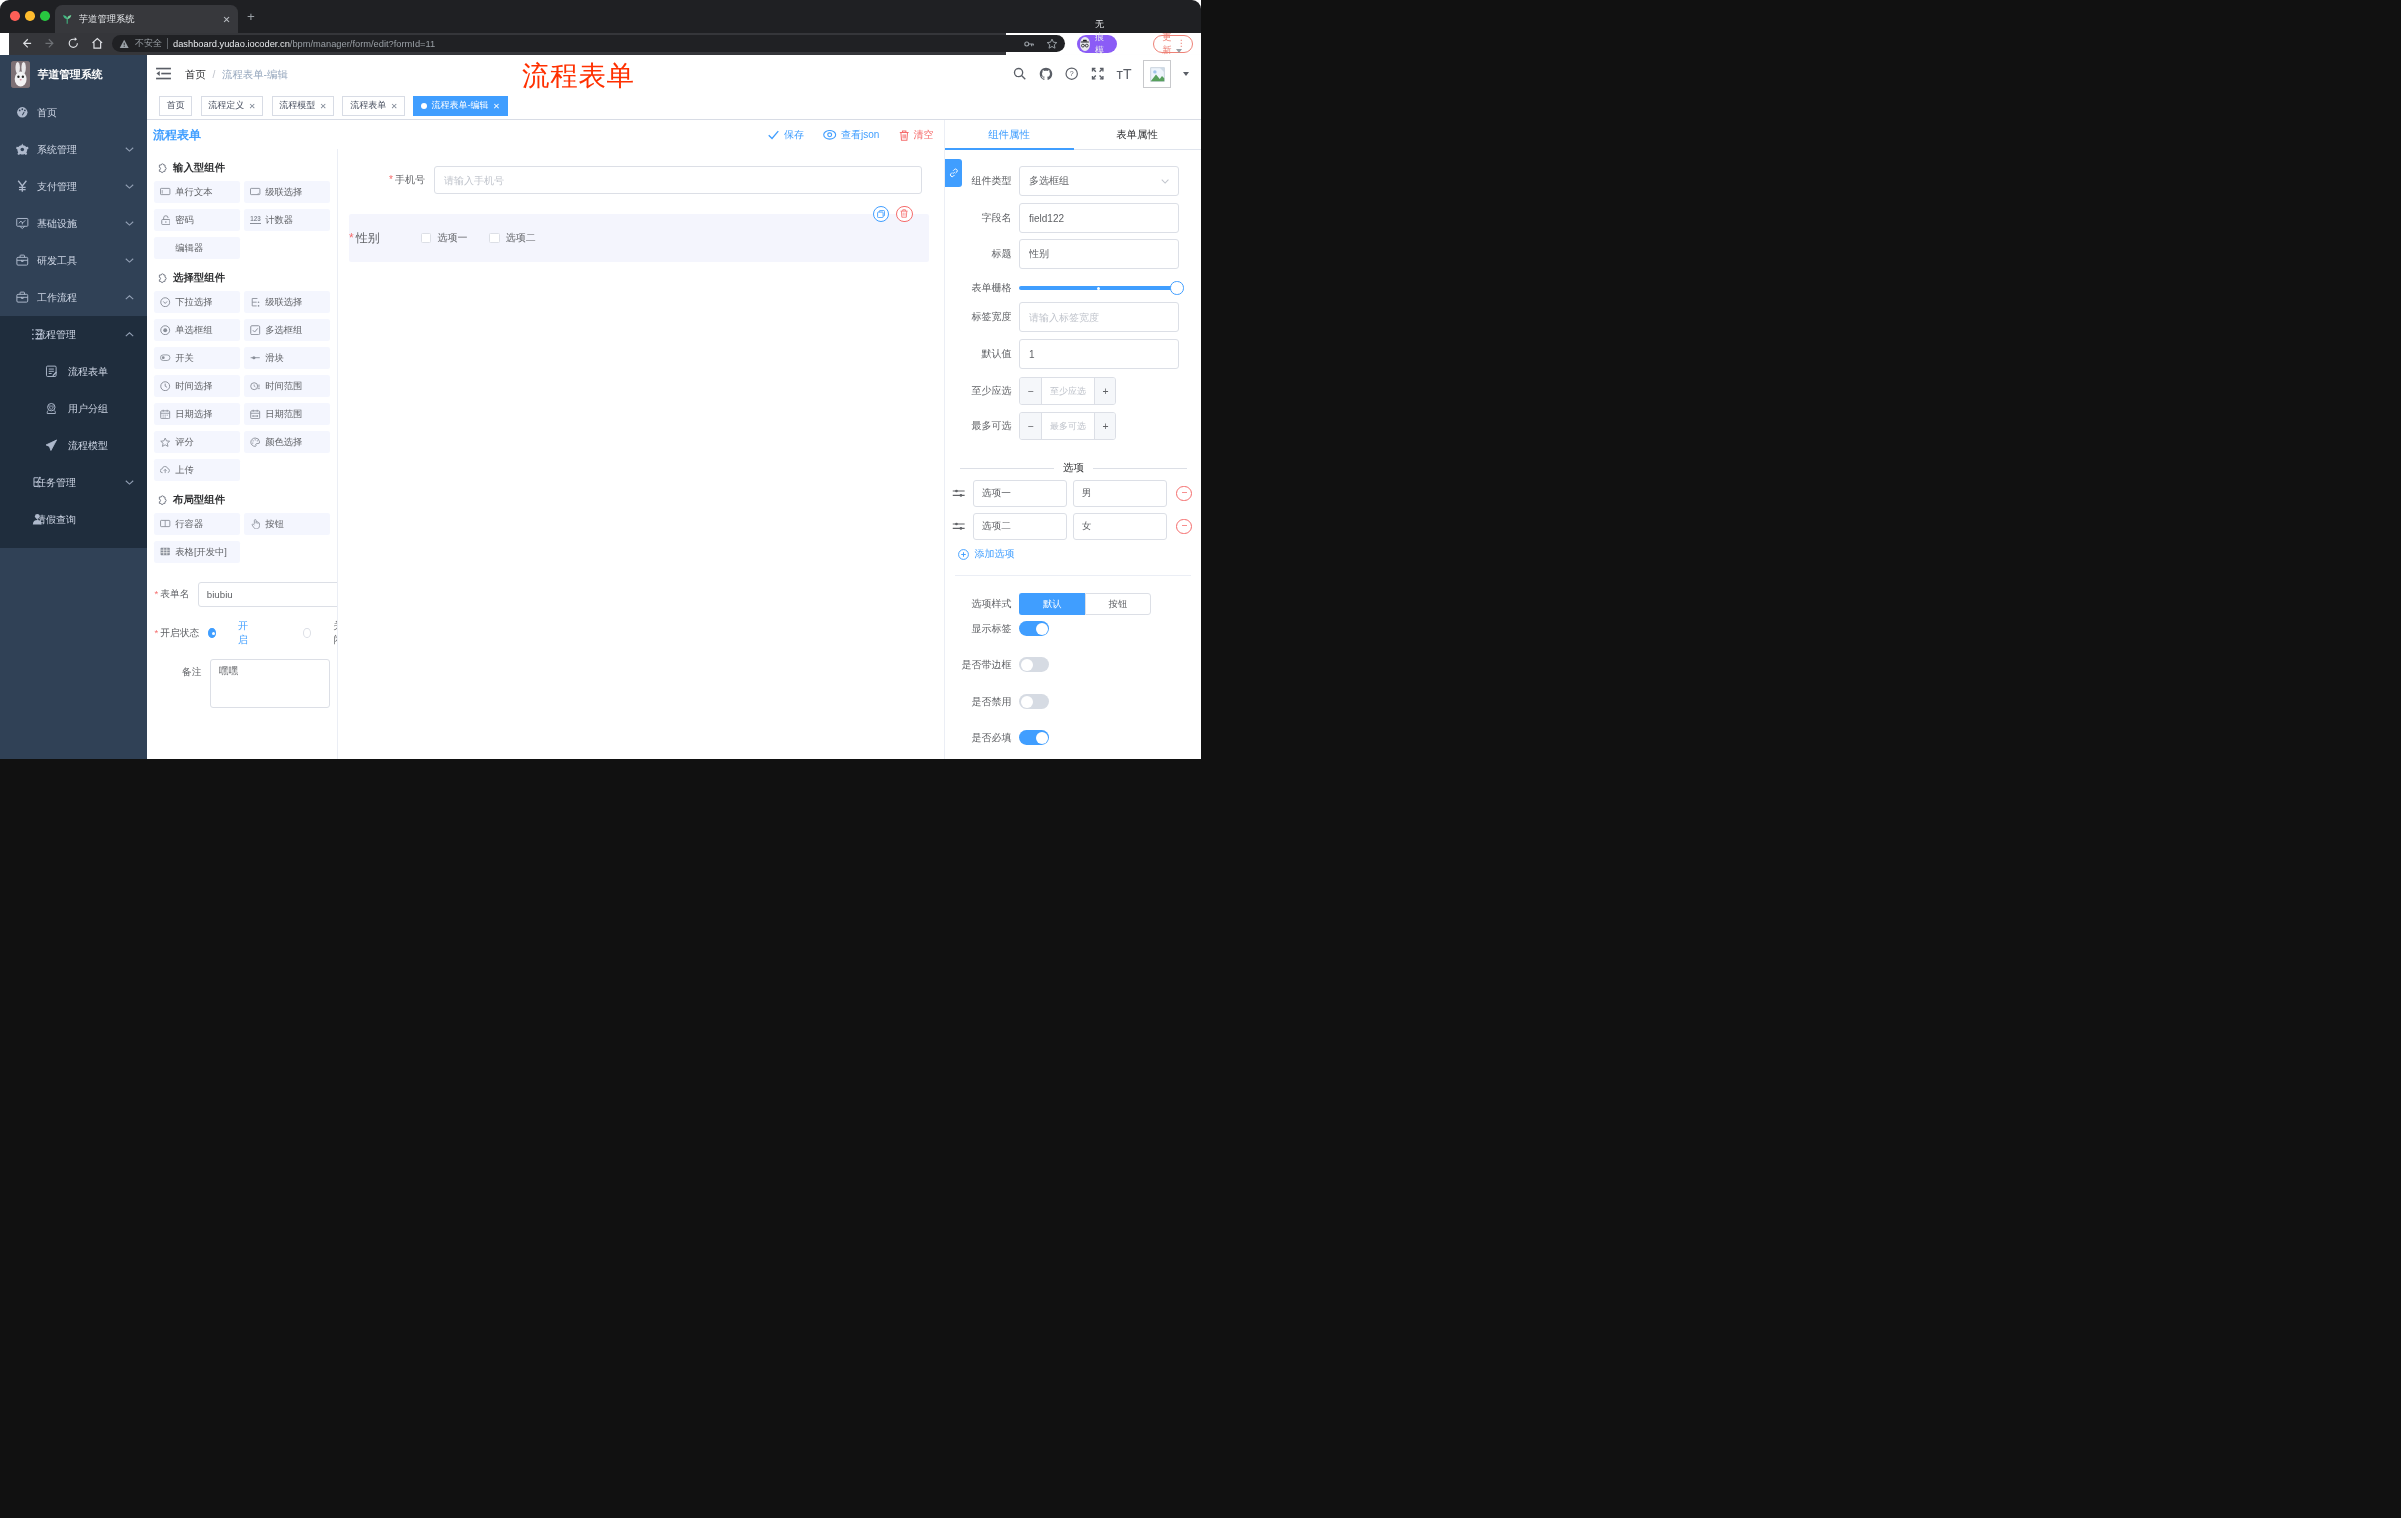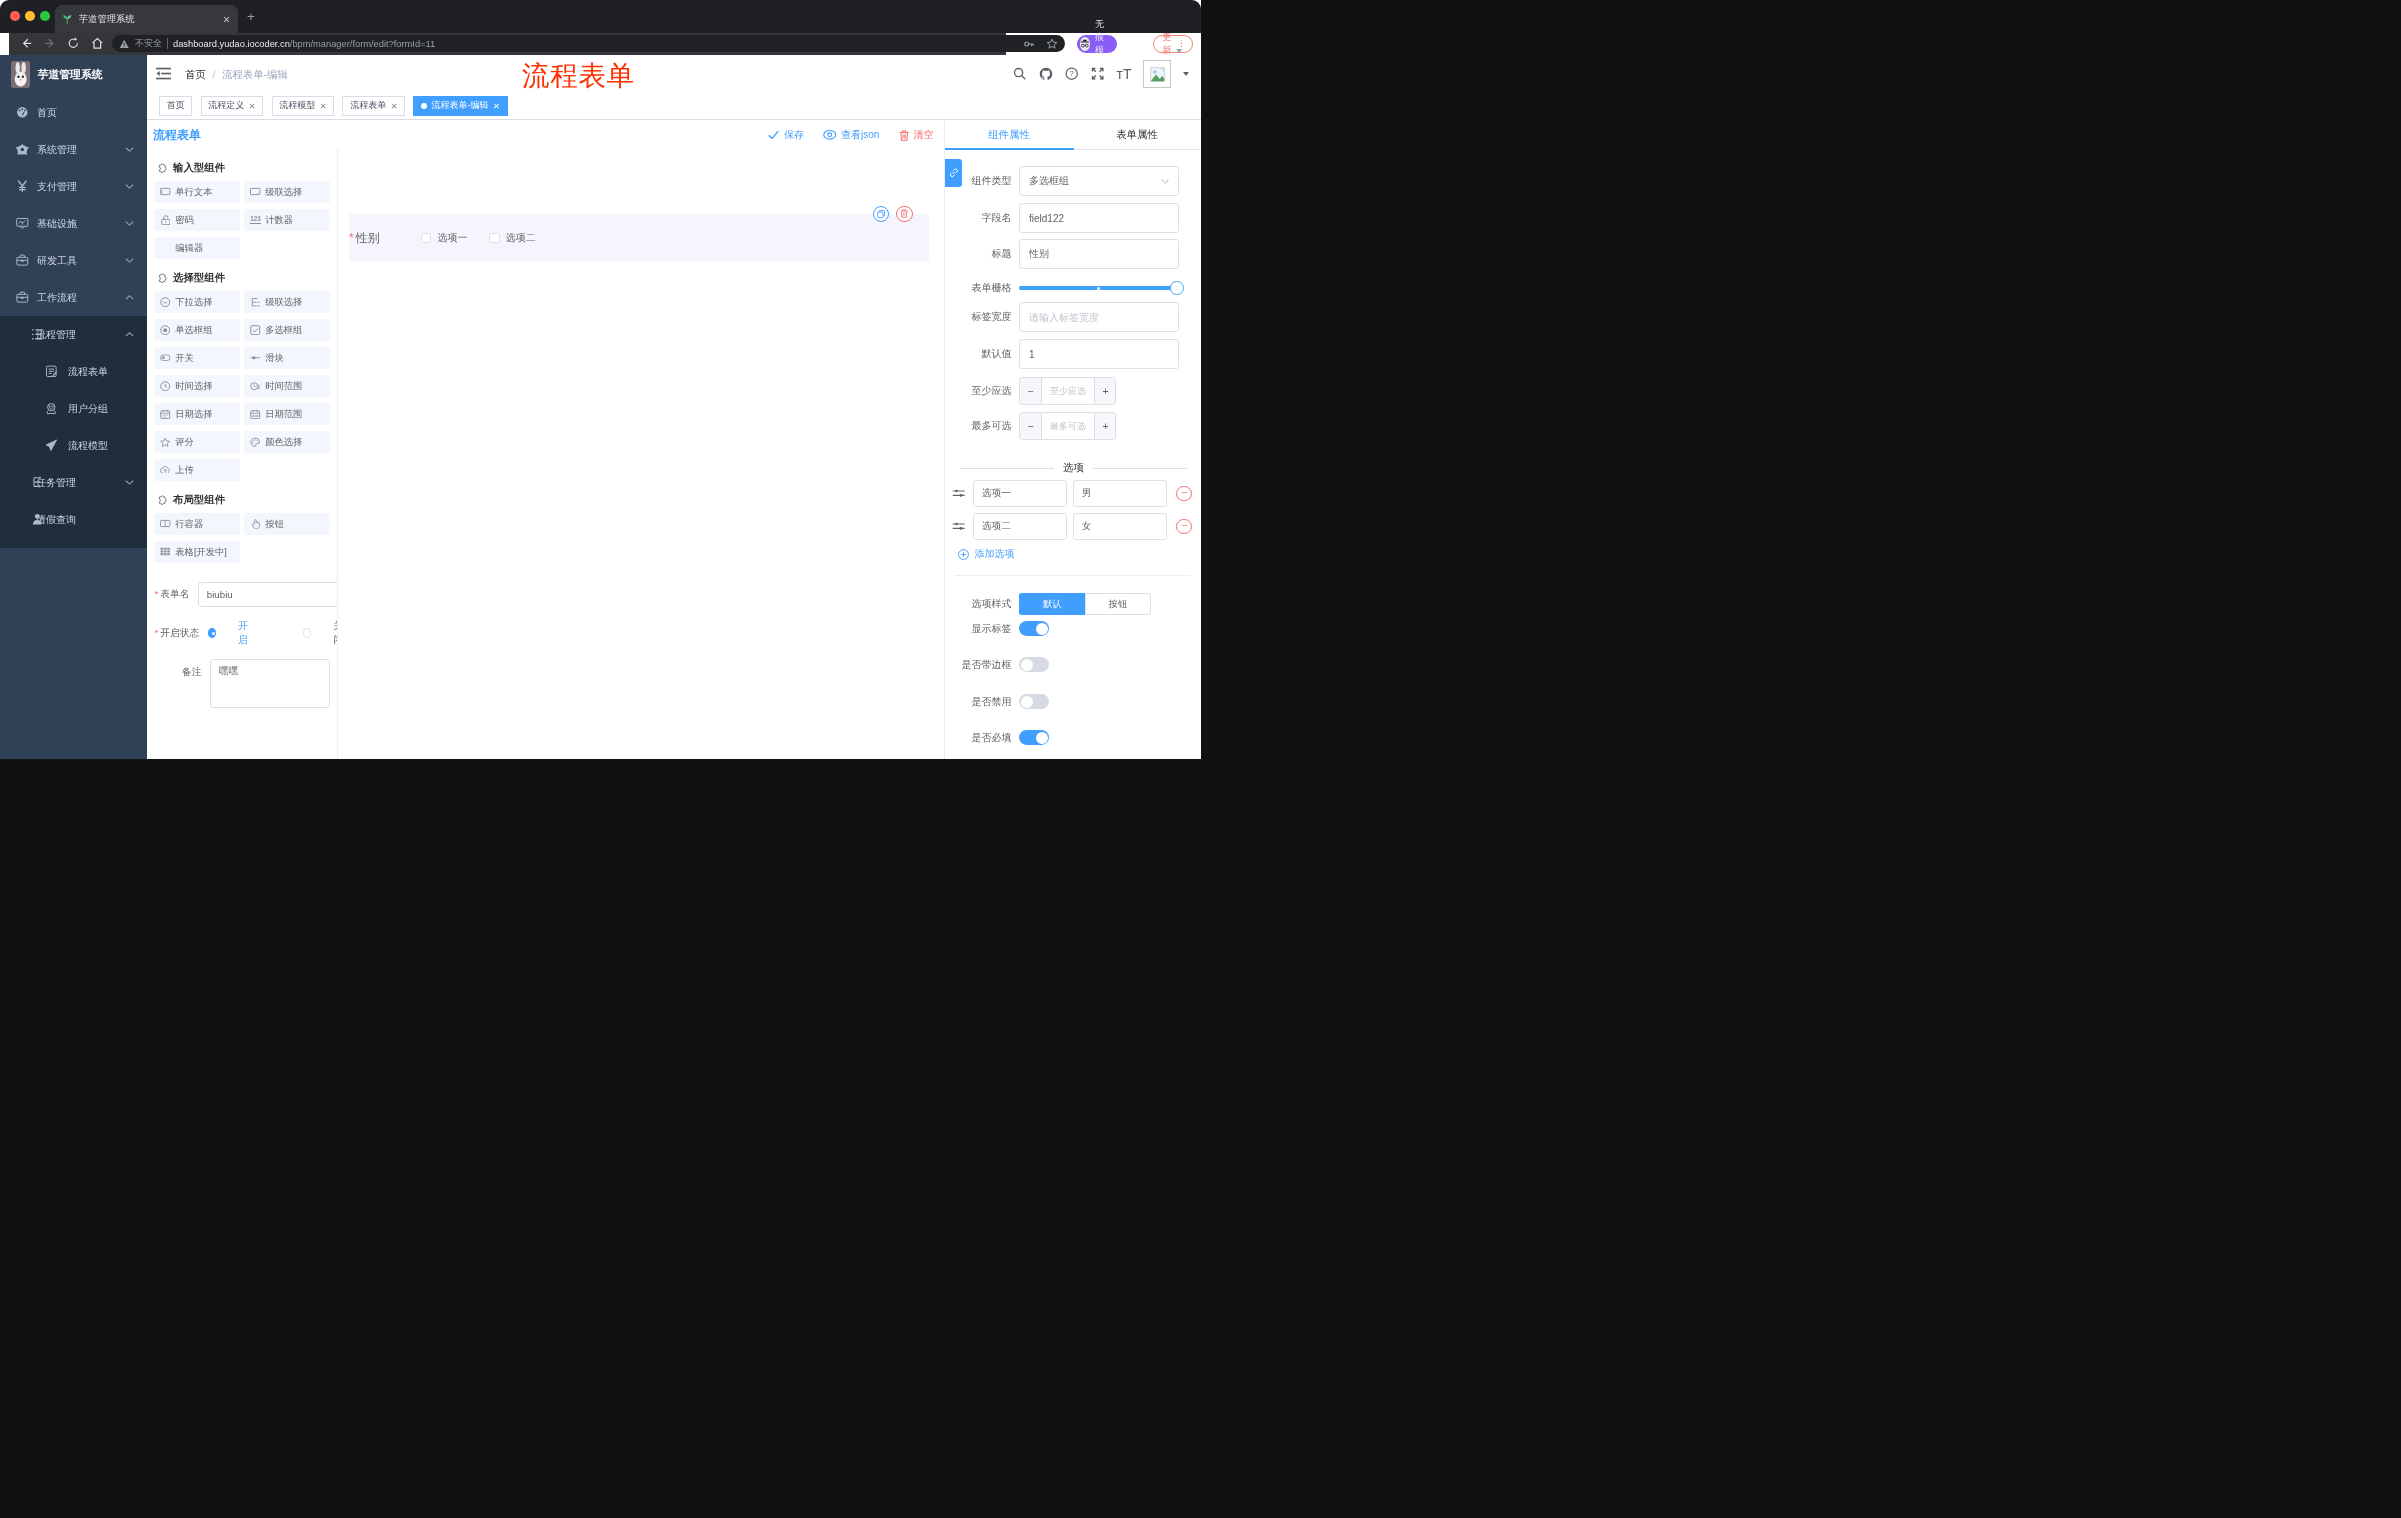--- a/index.html
+++ b/index.html
@@ -755,20 +755,24 @@
     </span>
   </div>
   <div class="lp-row top">
     <span class="lp-label">备注</span>
     <textarea class="lp-textarea" style="">嘿嘿</textarea>
   </div>
       </div>
     </div>
 
   <div class="canvas">
+    <div class="cv-row">
+      <span class="cv-label"><span class="req">*</span><span>手机号</span></span>
+      <input class="cv-input" placeholder="请输入手机号" style="">
+    </div>
     <div class="sel-block">
       <div class="blk-tools">
         <span class="tool-circ tool-copy">
             <svg width="8.2" height="8.2" viewBox="0 0 11 11">
               <rect x="0.8" y="2.8" width="7.4" height="7.4" rx="1" stroke="#409eff" stroke-width="1.2" fill="none"></rect>
               <path d="M3 2.8 V1.8 A1 1 0 0 1 4 0.8 H9.2 A1 1 0 0 1 10.2 1.8 V7 A1 1 0 0 1 9.2 8 H8.4" stroke="#409eff" stroke-width="1.2" fill="none"></path>
             </svg>
           </span>
         <span class="tool-circ tool-del">
             <svg width="8.2" height="9" viewBox="0 0 11 12">

